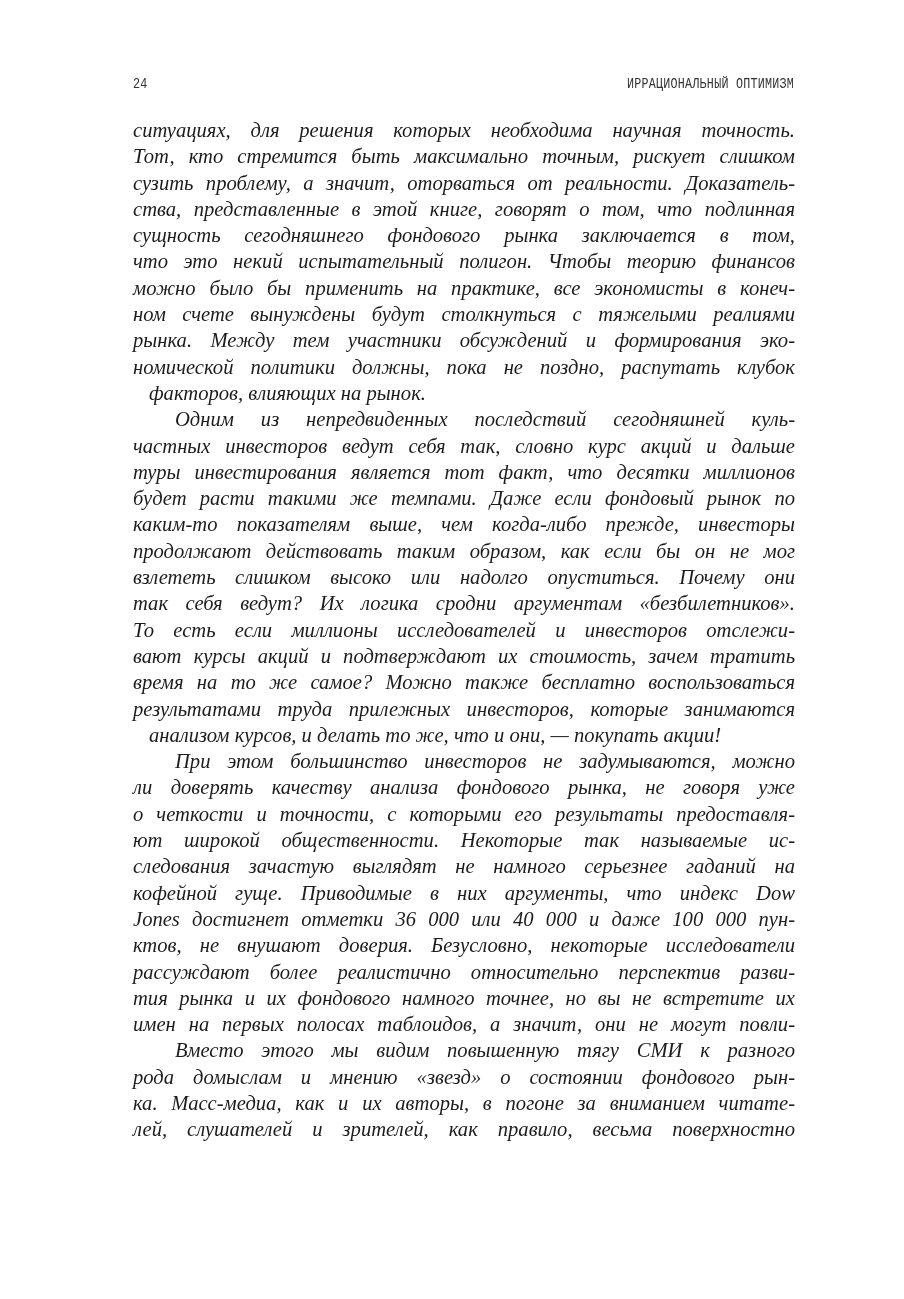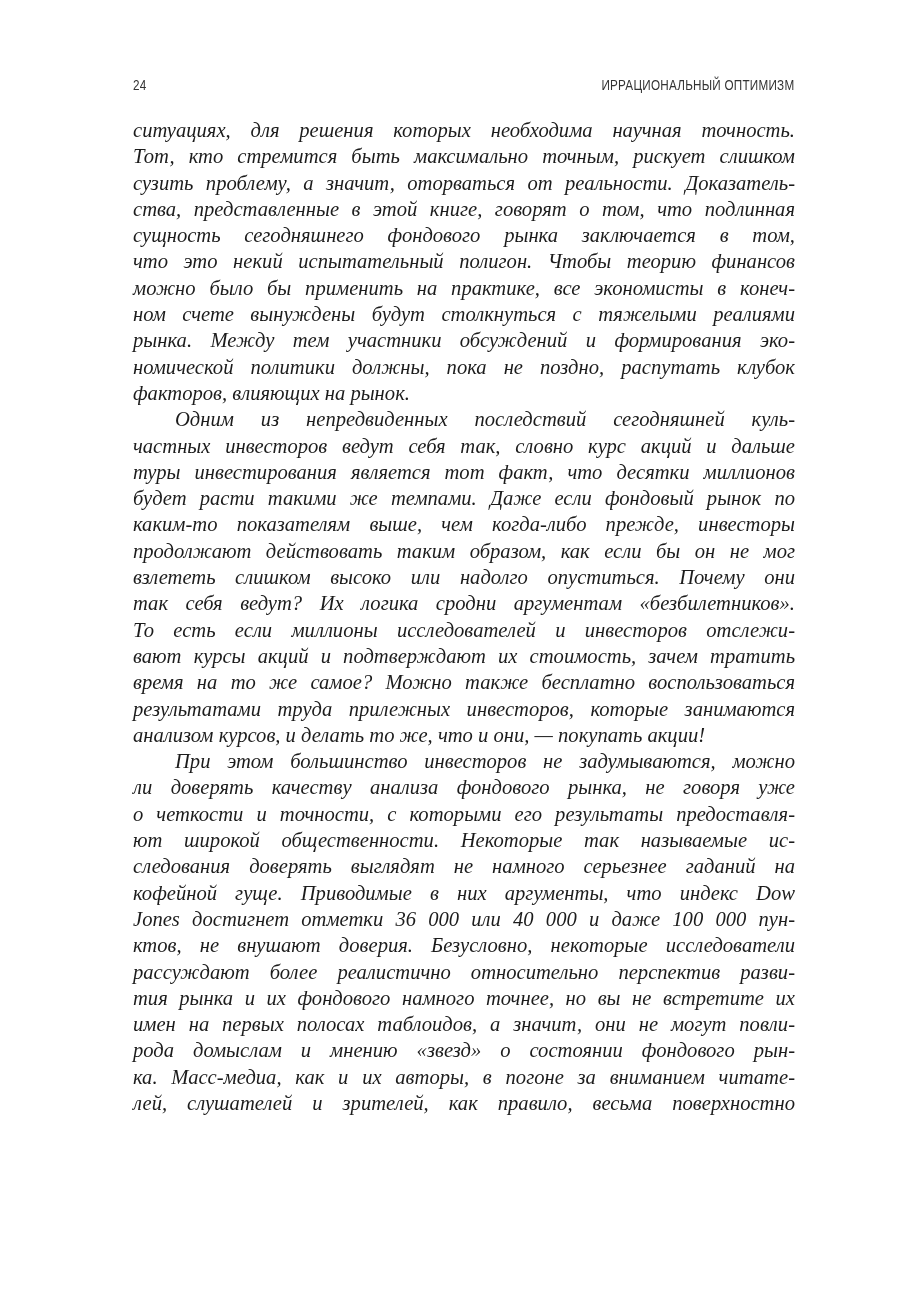--- a/index.html
+++ b/index.html
@@ -1,34 +1,34 @@
 <!DOCTYPE html>
 <html><head>
   <meta charset="utf-8">
   <style>
     html, body { margin: 0; padding: 0; background: #ffffff; }
     body { width: 904px; height: 1299px; position: relative; overflow: hidden; }
     .header {
       position: absolute; top: 76px; left: 0; width: 904px; height: 24px;
-      font-family: Liberation Sans, sans-serif;
+      font-family: Liberation Mono, monospace;
       color: #333333; font-size: 15px; letter-spacing: 0.3px;
     }
     .page-num { position: absolute; left: 133px; top: 0; transform: scaleX(0.78); transform-origin: left center; }
     .running-title { position: absolute; right: 110px; top: 0; transform: scaleX(0.78); transform-origin: right center; white-space: nowrap; }
     .body-text {
       position: absolute; top: 117px; left: 133px; width: 662px;
       font-family: "Liberation Serif", "DejaVu Serif", serif;
       font-size: 20.6px; color: #1c1c1c; font-style: italic;
     }
     .line {
       display: block; height: 26.3px; line-height: 26.3px;
       text-align: justify; text-align-last: justify; white-space: nowrap;
       overflow: visible;
     }
-    .line.last { text-align-last: left; }
+    .line.last { text-align-last: left; margin-left: 16px; }
     .line.indent { padding-left: 42px; }
   </style>
 </head>
 <body>
 
 <div class="header">
   <span class="page-num">24</span>
   <span class="running-title">ИРРАЦИОНАЛЬНЫЙ ОПТИМИЗМ</span>
 </div>
 
@@ -59,26 +59,27 @@
       <span class="line">вают курсы акций и подтверждают их стоимость, зачем тратить</span>
       <span class="line">время на то же самое? Можно также бесплатно воспользоваться</span>
       <span class="line">результатами труда прилежных инвесторов, которые занимаются</span>
       <span class="line last">анализом курсов, и делать то же, что и они, — покупать акции!</span>
     </div>
     <div class="paragraph">
       <span class="line indent">При этом большинство инвесторов не задумываются, можно</span>
       <span class="line">ли доверять качеству анализа фондового рынка, не говоря уже</span>
       <span class="line">о четкости и точности, с которыми его результаты предоставля-</span>
       <span class="line">ют широкой общественности. Некоторые так называемые ис-</span>
-      <span class="line">следования доверять выглядят не намного серьезнее гаданий на</span>
+      <span class="line">следования зачастую выглядят не намного серьезнее гаданий на</span>
       <span class="line">кофейной гуще. Приводимые в них аргументы, что индекс Dow</span>
       <span class="line">Jones достигнет отметки 36 000 или 40 000 и даже 100 000 пун-</span>
       <span class="line">ктов, не внушают доверия. Безусловно, некоторые исследователи</span>
       <span class="line">рассуждают более реалистично относительно перспектив разви-</span>
       <span class="line">тия рынка и их фондового намного точнее, но вы не встретите их</span>
       <span class="line">имен на первых полосах таблоидов, а значит, они не могут повли-</span>
     </div>
     <div class="paragraph">
+      <span class="line indent">Вместо этого мы видим повышенную тягу СМИ к разного</span>
       <span class="line">рода домыслам и мнению «звезд» о состоянии фондового рын-</span>
       <span class="line">ка. Масс-медиа, как и их авторы, в погоне за вниманием читате-</span>
       <span class="line">лей, слушателей и зрителей, как правило, весьма поверхностно</span>
     </div>
   </div>
 
 </body></html>

